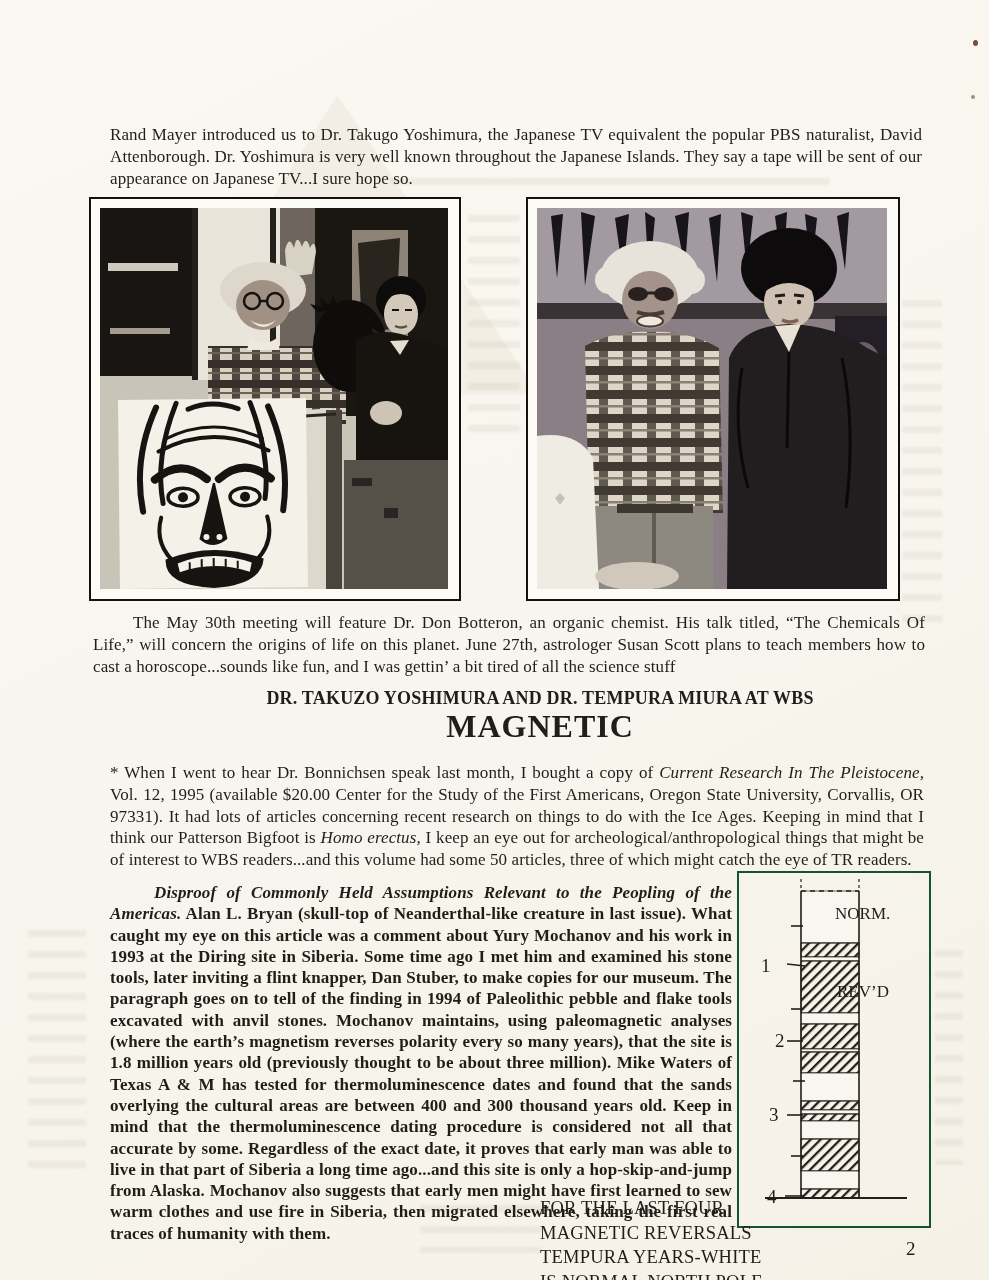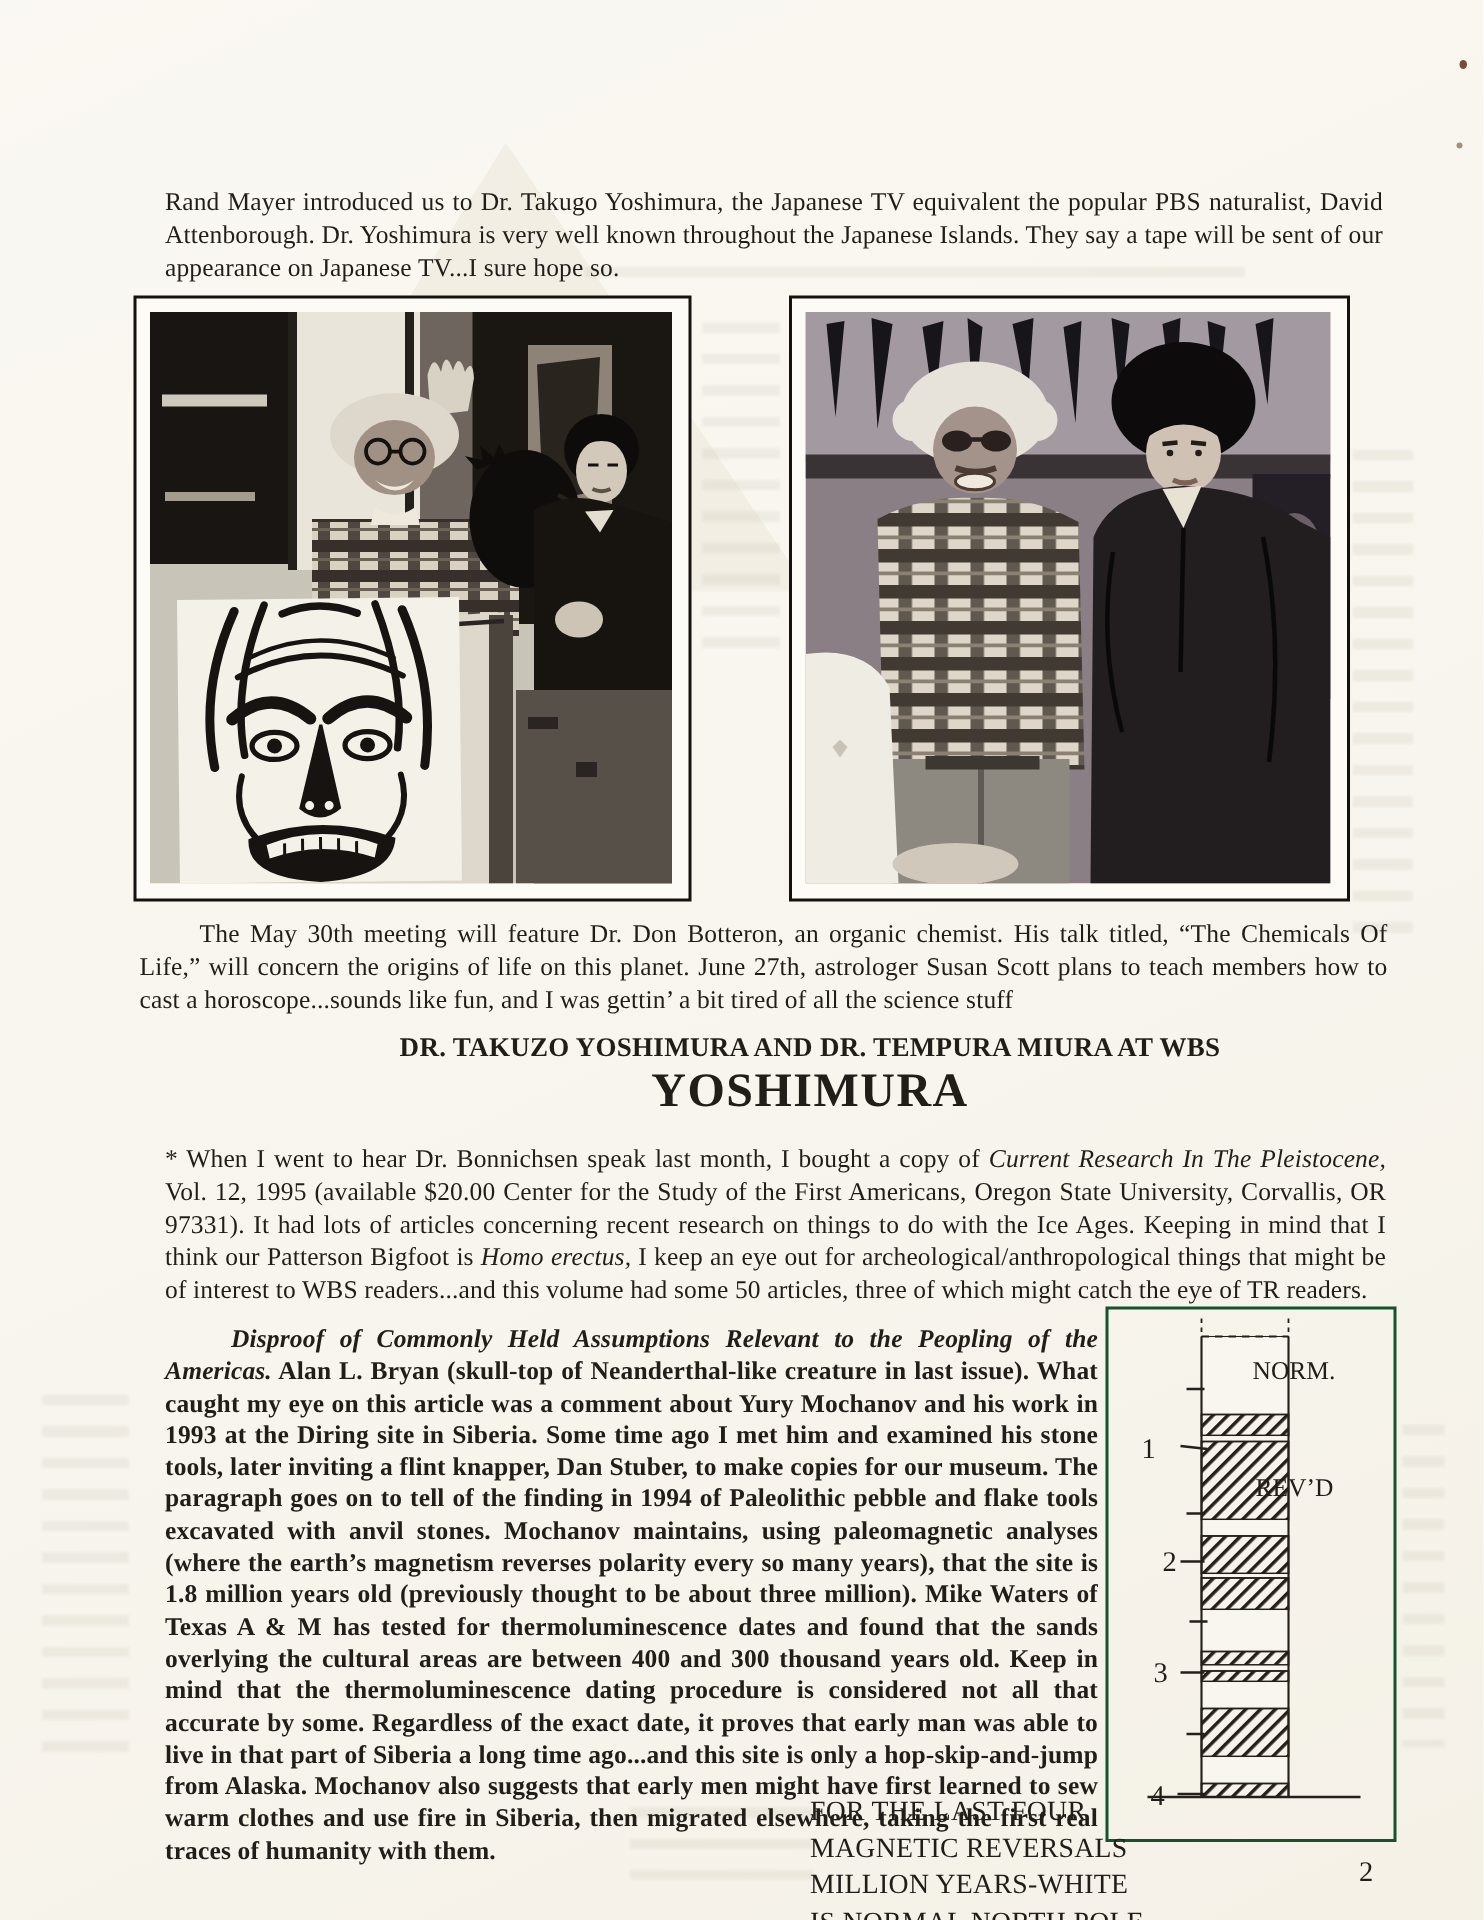--- a/index.html
+++ b/index.html
@@ -232,21 +232,21 @@
         <path d="M0 228 Q40 222 56 250 L62 381 L0 381 Z" fill="#efece4"></path>
         <path d="M18 290 l5 -5 l5 5 l-5 7 Z" fill="#c9c2b6"></path>
         <ellipse cx="100" cy="368" rx="42" ry="14" fill="#cfc8bb"></ellipse>
       </g>
     </svg>
   </div>
 
   <p class="para meeting">The May 30th meeting will feature Dr. Don Botteron, an organic chemist.  His talk titled, “The Chemicals Of Life,” will concern the origins of life on this planet.  June 27th, astrologer Susan Scott plans to teach members how to cast a horoscope...sounds like fun, and I was gettin’ a bit tired of all the science stuff</p>
 
   <div class="center-block photo-caption">DR. TAKUZO YOSHIMURA AND DR. TEMPURA MIURA AT WBS</div>
-  <h1 class="center-block editorial-heading">YOSHIMURA</h1>
+  <h1 class="center-block editorial-heading">MAGNETIC</h1>
 
   <p class="para editorial-para"><span>*  When I went to hear Dr. Bonnichsen speak last month, I bought a copy of </span><i>Current Research In The Pleistocene,</i><span> Vol. 12, 1995 (available $20.00 Center for the Study of the First Americans, Oregon State University, Corvallis, OR 97331).  It had lots of articles concerning recent research on things to do with the Ice Ages.  Keeping in mind that I think our Patterson Bigfoot is </span><i>Homo erectus,</i><span> I keep an eye out for archeological/anthropological things that might be of interest to WBS readers...and this volume had some 50 articles, three of which might catch the eye of TR readers.</span></p>
 
   <p class="para article-para"><i>Disproof of Commonly Held Assumptions Relevant to the Peopling of the Americas.</i><span>  Alan L. Bryan (skull-top of Neanderthal-like creature in last issue).  What caught my eye on this article was a comment about Yury Mochanov and his work in 1993 at the Diring site in Siberia.  Some time ago I met him and examined his stone tools, later inviting a flint knapper, Dan Stuber, to make copies for our museum.  The paragraph goes on to tell of the finding in 1994 of Paleolithic pebble and flake tools excavated with anvil stones.  Mochanov maintains, using paleomagnetic analyses (where the earth’s magnetism reverses polarity every so many years), that the site is 1.8 million years old (previously thought to be about three million).  Mike Waters of Texas A &amp; M has tested for thermoluminescence dates and found that the sands overlying the cultural areas are between 400 and 300 thousand years old.  Keep in mind that the thermoluminescence dating procedure is considered not all that accurate by some.  Regardless of the exact date, it proves that early man was able to live in that part of Siberia a long time ago...and this site is only a hop-skip-and-jump from Alaska.  Mochanov also suggests that early men might have first learned to sew warm clothes and use fire in Siberia, then migrated elsewhere, taking the first real traces of humanity with them.</span></p>
 
   <div class="figure-box">
     <svg width="190" height="353" viewBox="0 0 190 353">
       <defs>
         <pattern id="hatch" width="7" height="7" patternUnits="userSpaceOnUse" patternTransform="rotate(45)">
           <rect width="7" height="7" fill="#f7f3ea"></rect>
@@ -296,19 +296,19 @@
         <text x="36" y="174" font-size="19">2</text>
         <text x="30" y="248" font-size="19">3</text>
         <text x="28" y="330" font-size="19">4</text>
       </g>
     </svg>
   </div>
 
   <div class="figure-caption">
     <div>FOR THE LAST FOUR</div>
     <div>MAGNETIC REVERSALS</div>
-    <div>MILLION YEARS-WHITE</div>
+    <div>TEMPURA YEARS-WHITE</div>
     <div>IS NORMAL NORTH POLE</div>
   </div>
 
   <div class="page-number">2</div>
 
 </div>
 
 </body></html>

